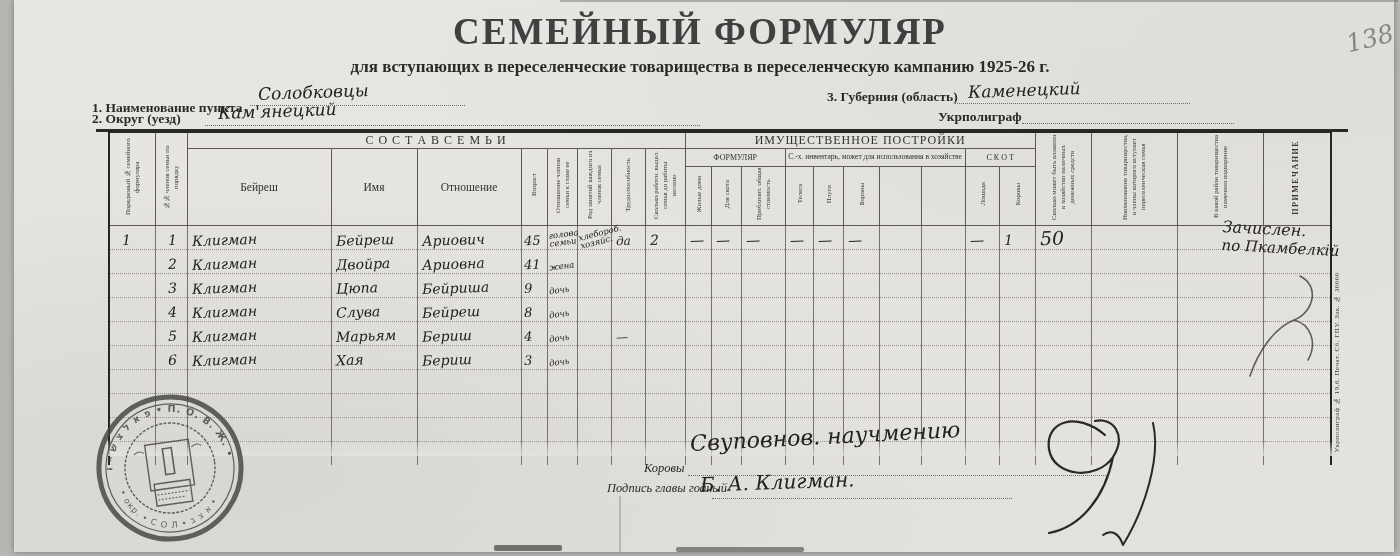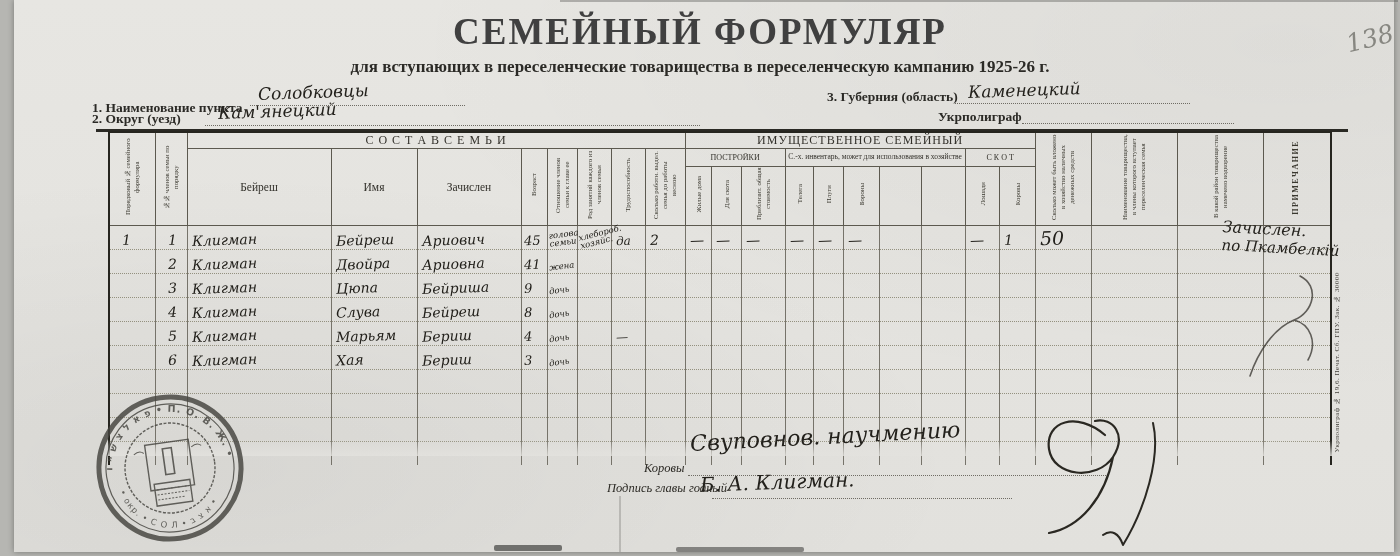--- a/index.html
+++ b/index.html
@@ -121,36 +121,36 @@
       <col style="width:56px">
         <col style="width:86px">
         <col style="width:86px">
         <col style="width:68px">
     </colgroup>
     <thead>
       <tr style="height:16px;">
         <th rowspan="3"><span class="vh">Порядковый № семейного формуляра</span></th>
         <th rowspan="3"><span class="vh">№№ членов семьи по порядку</span></th>
         <th colspan="8" class="band">С О С Т А В   С Е М Ь И</th>
-        <th colspan="10" class="band">ИМУЩЕСТВЕННОЕ СЕМЕЙНЫЙ</th>
+        <th colspan="10" class="band">ИМУЩЕСТВЕННОЕ ПОСТРОЙКИ</th>
         <th rowspan="3"><span class="vh">Сколько может быть вложено в хозяйство наличных денежных средств</span></th>
         <th rowspan="3"><span class="vh">Наименование товарищества, в члены которого вступает переселенческая семья</span></th>
         <th rowspan="3"><span class="vh">В какой район товарищества намечено водворение</span></th>
         <th rowspan="3"><span class="vh vh-prim">ПРИМЕЧАНИЕ</span></th>
       </tr>
       <tr style="height:18px;">
         <th rowspan="2" class="hname">Бейреш</th>
         <th rowspan="2" class="hname">Имя</th>
-        <th rowspan="2" class="hname">Зачислен</th>
+        <th rowspan="2" class="hname">Отношение</th>
         <th rowspan="2"><span class="vh vh2">Возраст</span></th>
         <th rowspan="2"><span class="vh vh2">Отношение членов семьи к главе ее</span></th>
         <th rowspan="2"><span class="vh vh2">Род занятий каждого из членов семьи</span></th>
         <th rowspan="2"><span class="vh vh2">Трудоспособность</span></th>
         <th rowspan="2"><span class="vh vh2">Сколько работн. выдел. семья до работы весною</span></th>
-        <th colspan="3" class="band-sub">ПОСТРОЙКИ</th>
+        <th colspan="3" class="band-sub">ФОРМУЛЯР</th>
         <th colspan="5" class="band-inv">С.-х. инвентарь, может для использования в хозяйстве</th>
         <th colspan="2" class="band-sub">С К О Т</th>
       </tr>
       <tr style="height:57px;">
         <th><span class="vh vh3">Жилые дома</span></th>
         <th><span class="vh vh3">Для скота</span></th>
         <th><span class="vh vh3">Приблизит. общая стоимость</span></th>
         <th><span class="vh vh3">Телега</span></th>
         <th><span class="vh vh3">Плуги</span></th>
         <th><span class="vh vh3">Бороны</span></th>

